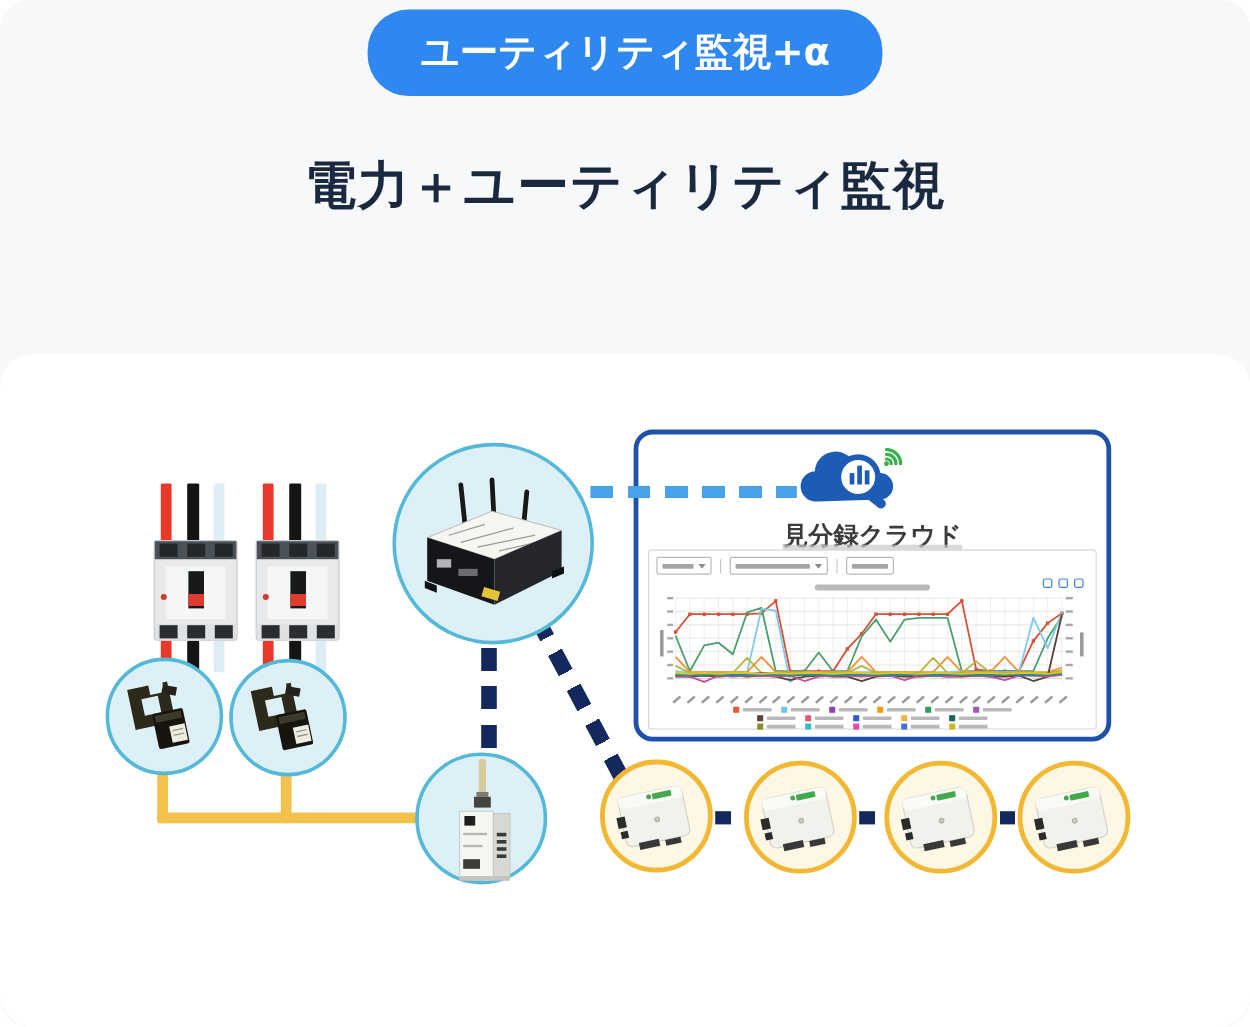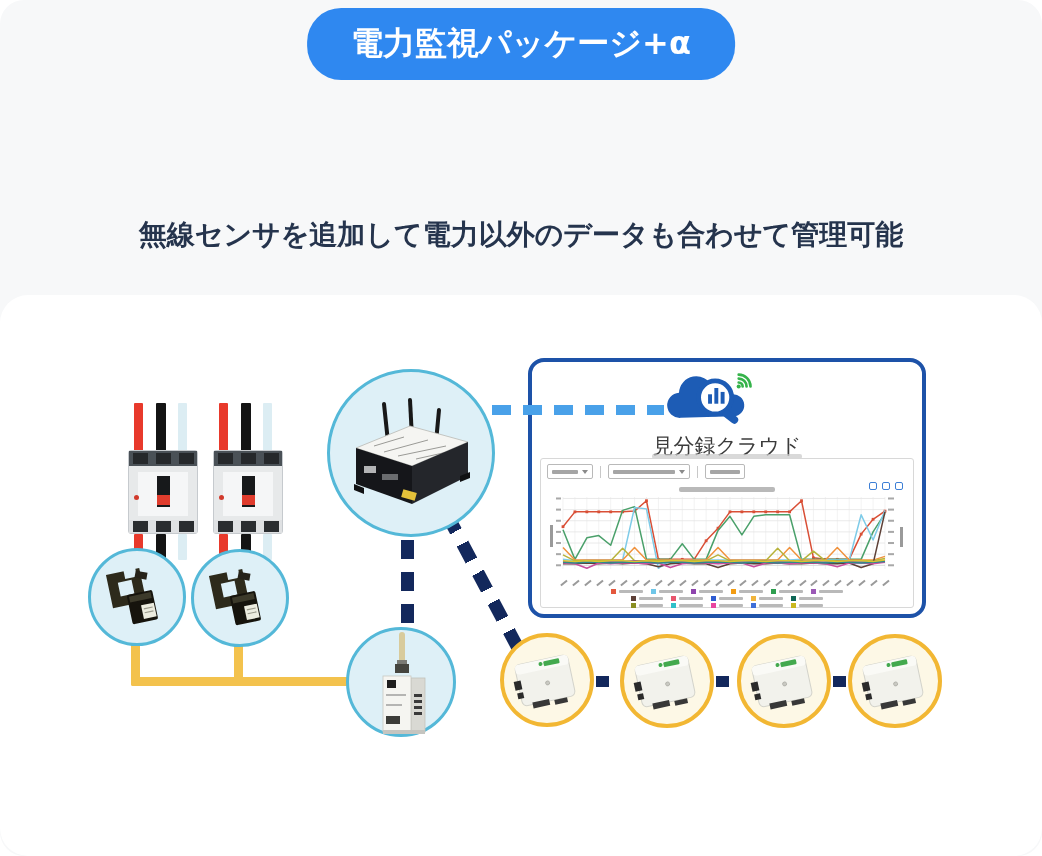--- a/index.html
+++ b/index.html
@@ -63,21 +63,21 @@
     transform-origin:0 50%; transform:rotate(62deg);
     background:repeating-linear-gradient(90deg,#13285c 0 19px,transparent 19px 33px); }
   .dash-navy-h { position:absolute; top:676px; height:11px; z-index:3;
     background:repeating-linear-gradient(90deg,#13285c 0 13px,transparent 13px 25px); }
 
   
   .panel { position:absolute; left:528px; top:358px; width:398px; height:260px;
            background:#fff; border:4px solid #1d52a8; border-radius:16px; z-index:5; }
   .panel-logo { position:absolute; left:115px; top:4px; width:130px; height:66px; }
   .brand { position:absolute; top:70px; width:100%; text-align:center;
-           font-size:21px; font-weight:normal; color:#3b3b3b; }
+           font-size:21px; font-weight:bold; color:#3b3b3b; }
   .micro-bar { position:absolute; top:92px; left:50%; transform:translateX(-50%);
                width:150px; height:5px; background:#c9c9c9; border-radius:2px; opacity:.7; }
   .dashboard { position:absolute; left:8px; top:96px; width:374px; height:150px;
                background:#fff; border:1px solid #d8d8d8; border-radius:3px; }
   .tb { position:absolute; top:5px; left:6px; display:flex; gap:7px; align-items:center; }
   .tb-box { height:15px; border:1px solid #b9b9b9; border-radius:2px;
             display:flex; align-items:center; padding:0 4px; gap:4px; background:#fff; }
   .tb-bar { height:4px; background:#a5a5a5; border-radius:1px; flex:1; }
   .tb-caret { width:0; height:0; border-left:3px solid transparent;
               border-right:3px solid transparent; border-top:4px solid #8a8a8a; }
@@ -100,22 +100,22 @@
   .sensor-caption { position:absolute; left:458px; top:742px; width:490px; text-align:center;
                     font-size:28px; font-weight:600; color:#2d2d2d; }
 
   svg .sketch { stroke:#9a9a96; stroke-width:1; }
 </style>
 </head>
 <body>
 
 <div id="page">
 
-  <div class="badge">電力監視パッケージ+α</div>
-  <div class="subtitle">無線センサを追加して電力以外のデータも合わせて管理可能</div>
+  <div class="badge">ユーティリティ監視+α</div>
+  <div class="title">電力＋ユーティリティ監視</div>
 
   <div class="card"></div>
 
   <div class="yline" style="left:131px;top:640px;width:9px;height:46px;"></div>
   <div class="yline" style="left:234px;top:641px;width:9px;height:45px;"></div>
   <div class="yline" style="left:131px;top:677px;width:221px;height:9px;"></div>
 
   <div class="breaker" style="left:128px;top:403px;">
     <div class="wire red w-top"></div>
     <div class="wire black w-top"></div>

